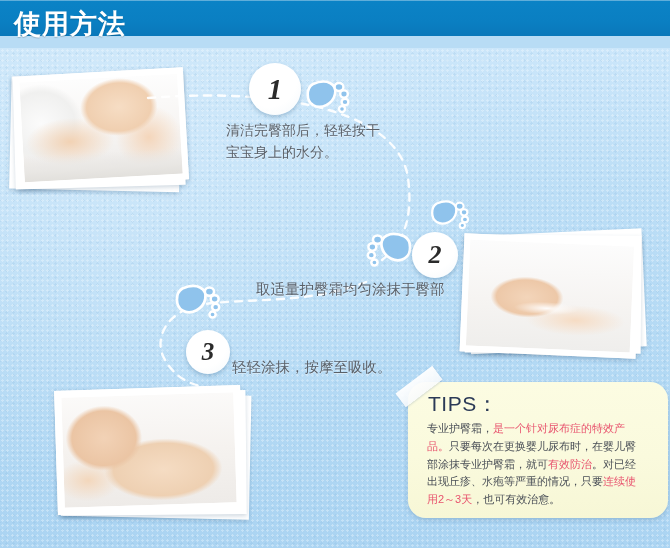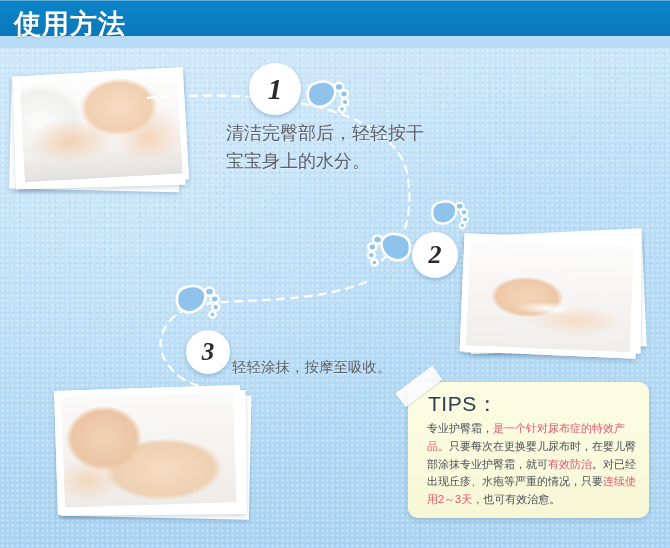--- a/index.html
+++ b/index.html
@@ -121,33 +121,33 @@
     font-style:italic;font-weight:bold;
     display:flex;align-items:center;justify-content:center;
   }
   .step-text{
     position:absolute;z-index:6;color:#5a6068;line-height:1.55;
     text-shadow:0 1px 0 rgba(255,255,255,.45);
     white-space:pre-line;
   }
 
   #circle1{left:249px;top:63px;width:52px;height:52px;font-size:29px;}
-  #text1{left:226px;top:120px;font-size:18px;width:230px;}
+  #text1{left:226px;top:120px;font-size:14px;width:230px;}
 
   #circle2{left:412px;top:232px;width:46px;height:46px;font-size:26px;}
   #text2{left:256px;top:278px;font-size:14.5px;width:260px;}
 
   #circle3{left:186px;top:330px;width:44px;height:44px;font-size:25px;}
   #text3{left:232px;top:340px;font-size:14.5px;width:220px;margin-top:16px;}
 
   
   .tips{
-    position:absolute;left:408px;top:382px;width:241px;height:136px;
+    position:absolute;left:408px;top:382px;width:260px;height:136px;
     background:linear-gradient(180deg,#fcfce2 0%,#fafadd 55%,#f7f7d6 100%);
-    border-radius:10px;
+    border-radius:18px;
     box-shadow:0 2px 5px rgba(40,80,120,.22);
     z-index:7;
   }
   .tape{
     position:absolute;left:-12px;top:-4px;width:46px;height:17px;
     background:linear-gradient(180deg,rgba(255,255,255,.95) 0%,rgba(248,250,252,.88) 100%);
     transform:rotate(-37deg);
     box-shadow:0 1px 2px rgba(40,80,120,.18);
     z-index:8;
   }
@@ -242,20 +242,21 @@
     <div class="inner" style="z-index:3">
       <div class="img-massage"></div>
     </div>
   </div>
 
   <div class="circle" id="circle1">1</div>
   <div class="step-text" id="text1">清洁完臀部后，轻轻按干
 宝宝身上的水分。</div>
 
   <div class="circle" id="circle2">2</div>
+  <div class="step-text" id="text2">取适量护臀霜均匀涂抹于臀部</div>
 
   <div class="circle" id="circle3">3</div>
   <div class="step-text" id="text3">轻轻涂抹，按摩至吸收。</div>
 
   <div class="tips">
     <div class="tape"></div>
     <div class="tips-title">TIPS：</div>
     <div class="tips-body"><span>专业护臀霜，</span><span class="hl">是一个针对尿布症的特效产品。</span><span>只要每次在更换婴儿尿布时，在婴儿臀部涂抹专业护臀霜，就可</span><span class="hl">有效防治</span><span>。对已经出现丘疹、水疱等严重的情况，只要</span><span class="hl">连续使用2～3天</span><span>，也可有效治愈。</span></div>
   </div>
 

